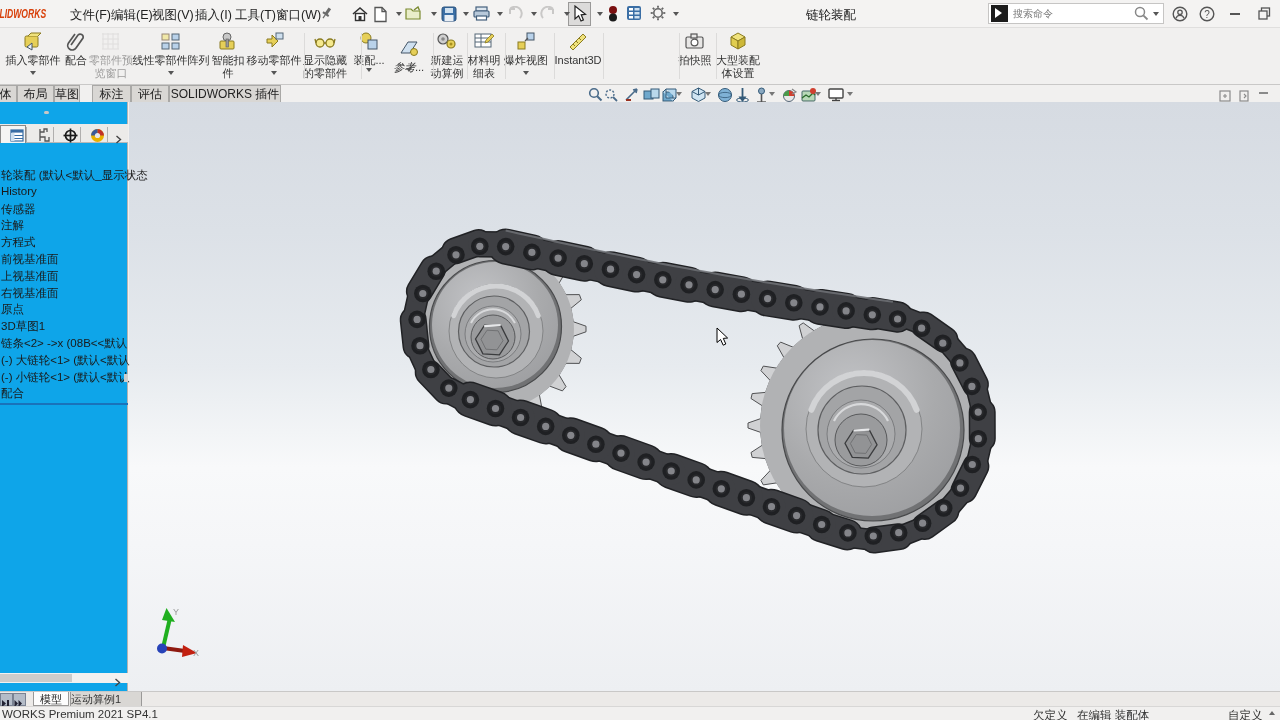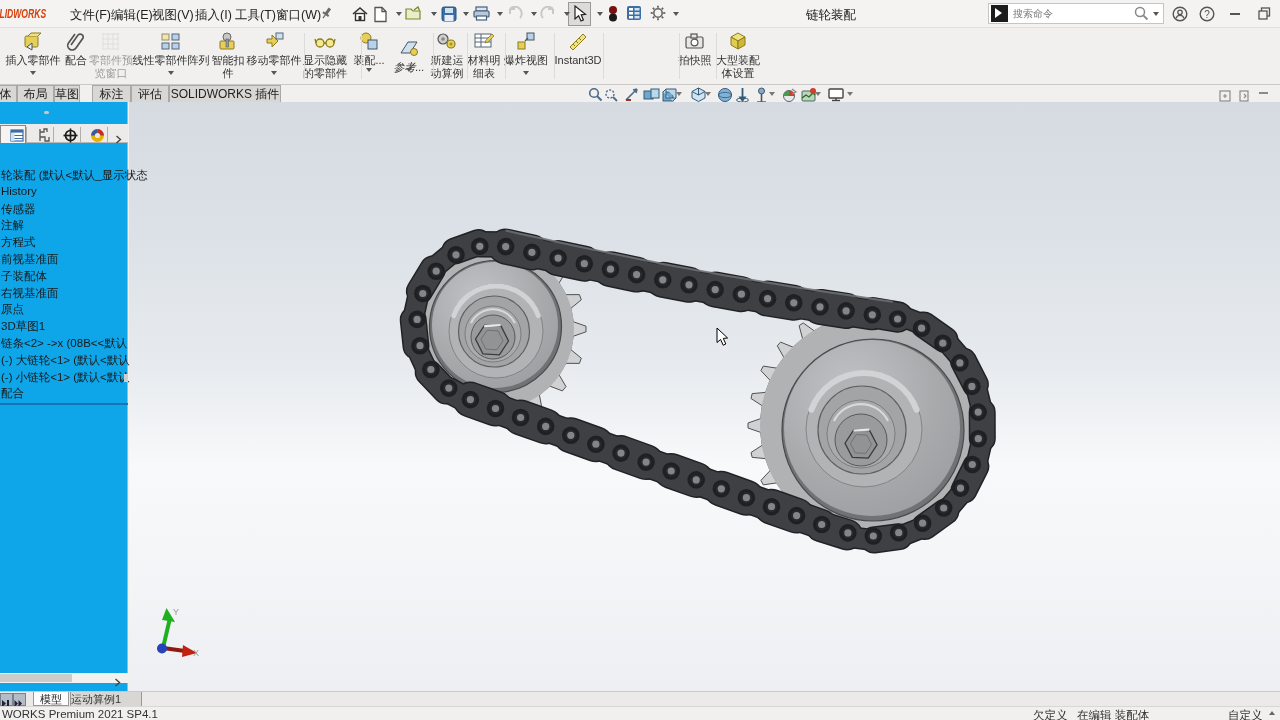--- a/index.html
+++ b/index.html
@@ -643,21 +643,21 @@
     <div class="abs" style="left:107px;top:25px;width:1px;height:15px;background:#b0afae"></div>
     <div class="abs" style="left:115px;top:28px"><svg width="7" height="9" viewBox="0 0 7 9" xmlns="http://www.w3.org/2000/svg">
         <path d="M1.5 1 L5.5 4.5 L1.5 8" fill="none" stroke="#444" stroke-width="1.4"></path>
       </svg></div>
     <div class="trow" style="top:66px">轮装配 (默认&lt;默认_显示状态</div>
     <div class="trow" style="top:83px">History</div>
     <div class="trow" style="top:100px">传感器</div>
     <div class="trow" style="top:116px">注解</div>
     <div class="trow" style="top:133px">方程式</div>
     <div class="trow" style="top:150px">前视基准面</div>
-    <div class="trow" style="top:167px">子装配体</div>
+    <div class="trow" style="top:167px">上视基准面</div>
     <div class="trow" style="top:184px">右视基准面</div>
     <div class="trow" style="top:200px">原点</div>
     <div class="trow" style="top:217px">3D草图1</div>
     <div class="trow" style="top:234px">链条&lt;2&gt; -&gt;x (08B&lt;&lt;默认</div>
     <div class="trow" style="top:251px">(-) 大链轮&lt;1&gt; (默认&lt;默认</div>
     <div class="trow" style="top:268px">(-) 小链轮&lt;1&gt; (默认&lt;默认</div>
     <div class="trow" style="top:284px">配合</div>
     <div class="abs" style="left:0;top:301px;width:128px;height:2px;background:#1973ba"></div>
     <div class="abs" style="left:124px;top:272px;width:4px;height:8px;background:#cfcecd"></div>
     <div class="abs" style="left:0;top:571px;width:128px;height:10px;background:#f2f1f0"></div>

